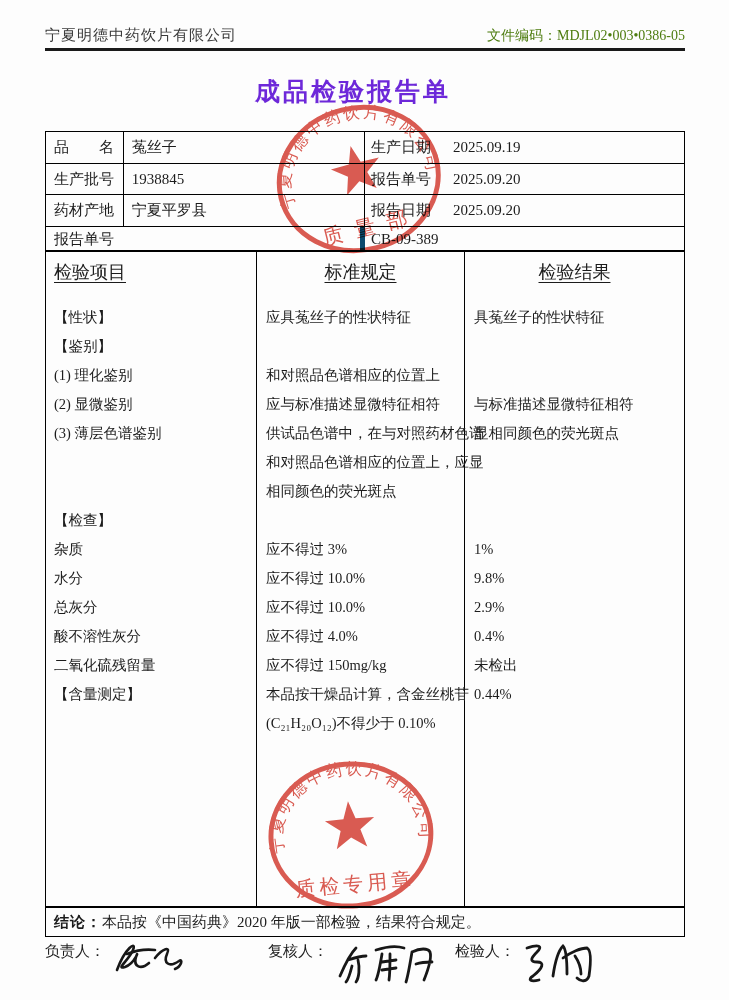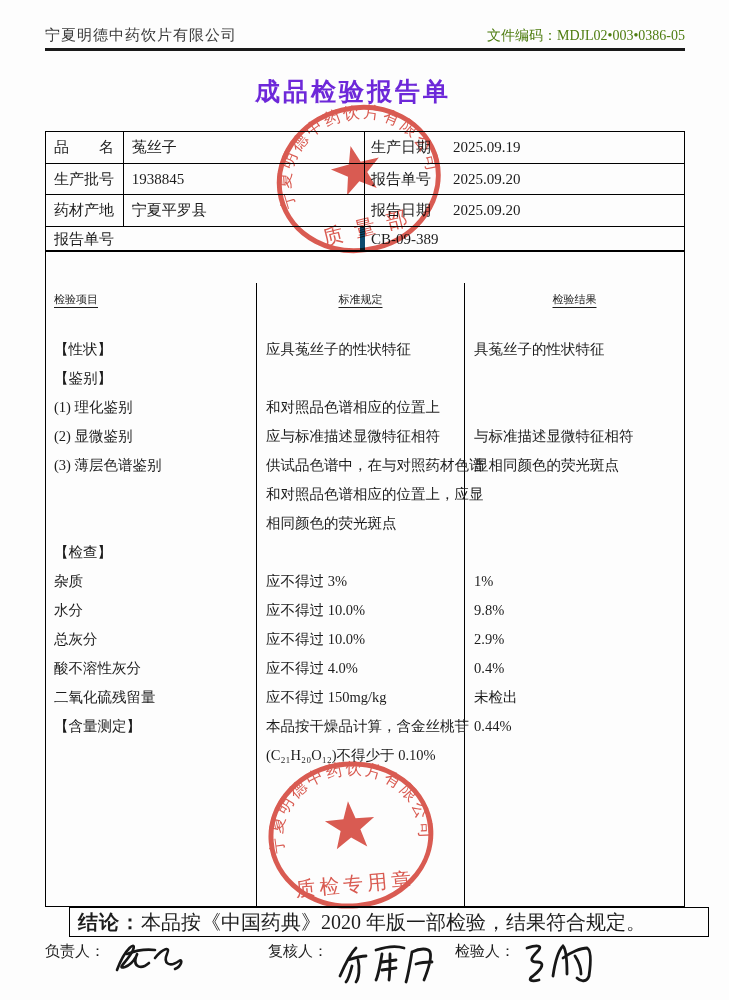--- a/index.html
+++ b/index.html
@@ -24,33 +24,33 @@
   .it-right .rlab{display:inline-block;width:82px;}
   .it-row.r1,.it-row.r3{height:32px;} .it-row.r2{height:31px;} .it-row.r4{height:24px;}
   .it-span{width:320px;border-right:5px solid #0c4a6e;padding-left:8px;}
   
   .main-table{position:absolute;left:45px;top:250px;width:640px;height:657px;border:1px solid #000;box-sizing:border-box;display:flex;flex-direction:column;}
   .mt-row{display:grid;grid-template-columns:211px 208px 1fr;box-sizing:border-box;}
   .mt-row > div{box-sizing:border-box;}
   .mt-c1{border-right:1px solid #000;padding-left:8px;}
   .mt-c2{border-right:1px solid #000;padding-left:9px;}
   .mt-c3{padding-left:9px;}
-  .mt-head{height:52px;font-size:11px;margin-top:32px;}
+  .mt-head{height:52px;font-size:18px;}
   .mt-head .mt-c1,.mt-head .mt-c2,.mt-head .mt-c3{padding-top:9px;}
   .mt-head span{text-decoration:underline;text-underline-offset:4px;}
   .mt-head .mt-c2,.mt-head .mt-c3{text-align:center;padding-left:0;}
   .rline{height:29px;line-height:29px;font-size:14.5px;}
   .rline .mt-c1,.rline .mt-c2,.rline .mt-c3{overflow:hidden;white-space:nowrap;}
   .rmulti{font-size:14.5px;}
   .rmulti .ln{line-height:29px;height:29px;white-space:nowrap;}
   .r3h{height:87px;} .r2h{height:58px;}
   .rstamp{flex:1;}
   
   .conclusion{position:absolute;left:45px;top:907px;width:640px;height:30px;border:1px solid #000;box-sizing:border-box;
-    font-size:20px;line-height:28px;padding-left:8px;margin-left:24px;}
+    font-size:15px;line-height:28px;padding-left:8px;}
   .conclusion b{letter-spacing:1px;}
   .signrow{position:absolute;left:45px;top:942px;width:660px;height:56px;font-size:15px;}
   .sig-group{position:absolute;top:0;white-space:nowrap;}
   .sg1{left:0;font-family:Liberation Serif, serif;} .sg2{left:223px;} .sg3{left:410px;}
   .sig-svg{position:absolute;top:-6px;}
   
   .stamp{position:absolute;mix-blend-mode:multiply;opacity:.88;pointer-events:none;}
   .stamp-top{left:273px;top:101px;transform:rotate(-14deg);}
   .stamp-bottom{left:265px;top:757px;transform:rotate(-5deg);}
 </style>

